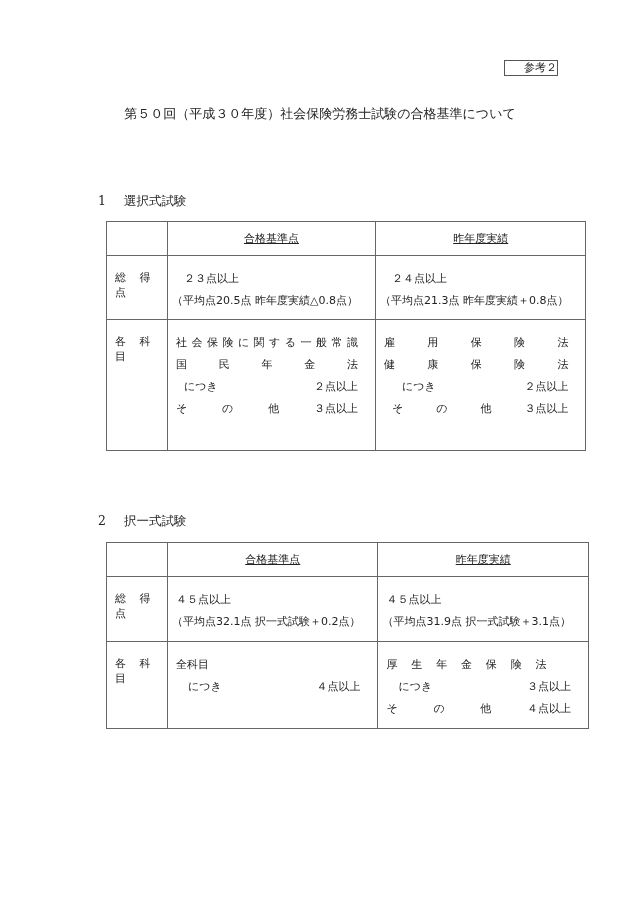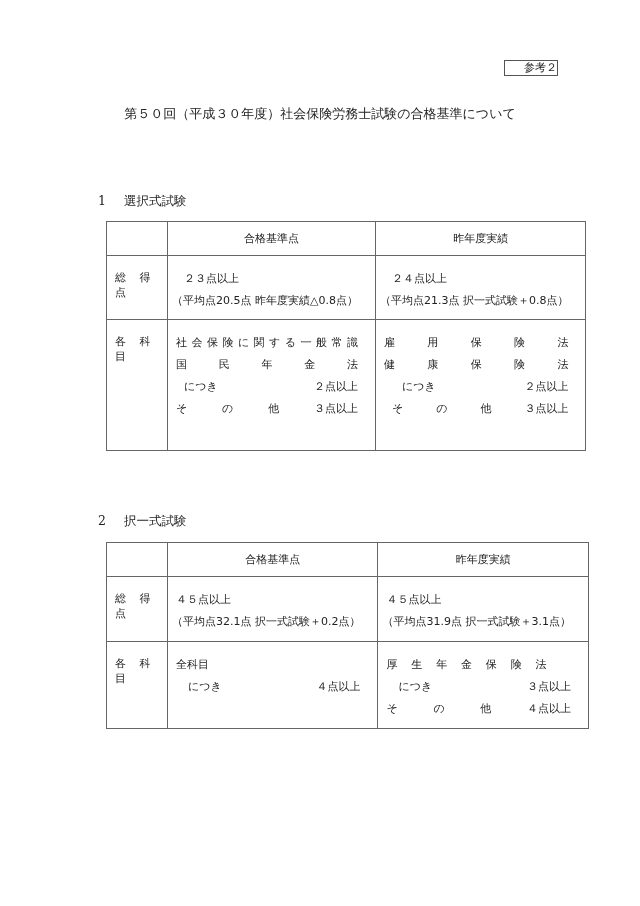--- a/index.html
+++ b/index.html
@@ -7,21 +7,21 @@
          font-family: "DejaVu Sans", sans-serif; color:#222; }
   .serif { font-family: "DejaVu Serif", "Liberation Serif", serif; }
   .badge { position:absolute; left:504px; top:60px; width:52px; height:14px;
            border:1px solid #555; font-size:11px; line-height:14px; text-align:right; }
   .title { position:absolute; left:0; width:640px; top:105px; text-align:center; font-size:13px; }
   .section { position:absolute; left:98px; font-size:12.5px; }
   .section .num { display:inline-block; width:22px; }
   table { position:absolute; left:106px; border-collapse:collapse; font-size:11px; }
   td { border:1.5px solid #666; vertical-align:top; padding:0; }
   .c1 { width:60px; } .c2 { width:195px; } .c3 { width:194px; }
-  .hdr td { height:33px; vertical-align:middle; text-align:center; }
+  .hdr td { height:33px; vertical-align:middle; text-align:center;text-decoration:underline; }
   .rowlabel { padding:14px 0 4px 8px; letter-spacing:5px; }
   .cell { padding:12px 17px 0 8px; }
   .line { height:22px; line-height:22px; white-space:nowrap; display:flex; }
   .spread { justify-content:space-between; }
   .ind { padding-left:8px; }
   .gap { flex:1; }
 </style>
 </head>
 <body>
 
@@ -41,21 +41,21 @@
     <td class="c3">昨年度実績</td>
   </tr>
   <tr style="height:64px;">
     <td class="rowlabel">総 得 点</td>
     <td class="cell">
       <div class="line ind">２３点以上</div>
       <div class="line" style="margin-left:-4px">（平均点20.5点 昨年度実績△0.8点）</div>
     </td>
     <td class="cell">
       <div class="line ind">２４点以上</div>
-      <div class="line" style="margin-left:-4px">（平均点21.3点 択一式試験＋0.8点）</div>
+      <div class="line" style="margin-left:-4px">（平均点21.3点 昨年度実績＋0.8点）</div>
     </td>
   </tr>
   <tr style="height:131px;">
     <td class="rowlabel">各 科 目</td>
     <td class="cell">
       <div class="line spread">
         <span>社</span>
             <span>会</span>
             <span>保</span>
             <span>険</span>

